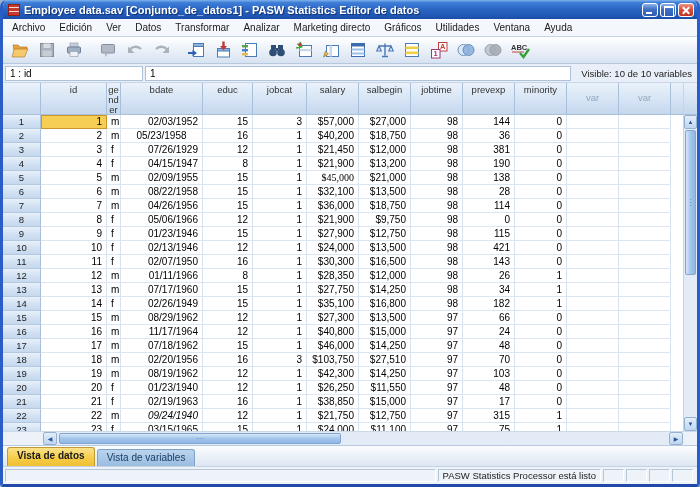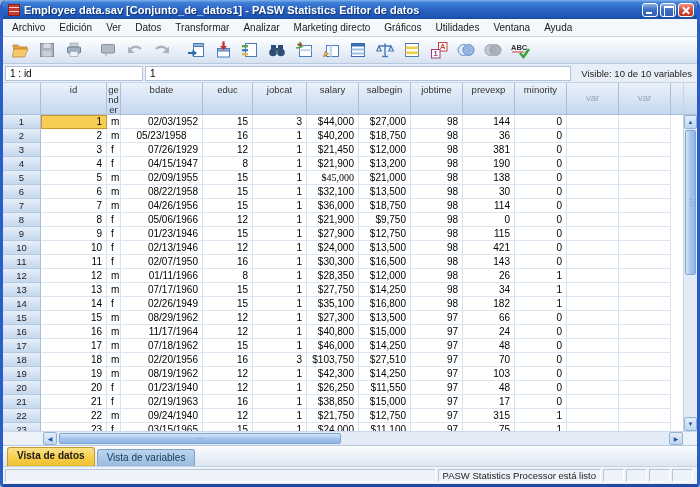--- a/index.html
+++ b/index.html
@@ -274,21 +274,21 @@
           <div class="hdr-cell var-col" style="width: 52px;">var</div>
         </div>
       <div class="rows-viewport" id="rows-viewport">
           <div class="data-row">
             <div class="rownum" style="width: 38px;">1</div>
             <div class="cell sel" style="width: 66px; text-align: right;">1</div>
             <div class="cell" style="width: 14px; text-align: left;">m</div>
             <div class="cell" style="width: 82px; text-align: right;">02/03/1952</div>
             <div class="cell" style="width: 50px; text-align: right;">15</div>
             <div class="cell" style="width: 54px; text-align: right;">3</div>
-            <div class="cell" style="width: 52px; text-align: right;">$44,000</div>
+            <div class="cell" style="width: 52px; text-align: right;">$57,000</div>
             <div class="cell" style="width: 52px; text-align: right;">$27,000</div>
             <div class="cell" style="width: 52px; text-align: right;">98</div>
             <div class="cell" style="width: 52px; text-align: right;">144</div>
             <div class="cell" style="width: 52px; text-align: right;">0</div>
             <div class="cell" style="width: 52px; text-align: left;"></div>
             <div class="cell" style="width: 52px; text-align: left;"></div>
           </div>
           <div class="data-row">
             <div class="rownum" style="width: 38px;">2</div>
             <div class="cell" style="width: 66px; text-align: right;">2</div>
@@ -352,21 +352,21 @@
           <div class="data-row">
             <div class="rownum" style="width: 38px;">6</div>
             <div class="cell" style="width: 66px; text-align: right;">6</div>
             <div class="cell" style="width: 14px; text-align: left;">m</div>
             <div class="cell" style="width: 82px; text-align: right;">08/22/1958</div>
             <div class="cell" style="width: 50px; text-align: right;">15</div>
             <div class="cell" style="width: 54px; text-align: right;">1</div>
             <div class="cell" style="width: 52px; text-align: right;">$32,100</div>
             <div class="cell" style="width: 52px; text-align: right;">$13,500</div>
             <div class="cell" style="width: 52px; text-align: right;">98</div>
-            <div class="cell" style="width: 52px; text-align: right;">30</div>
+            <div class="cell" style="width: 52px; text-align: right;">28</div>
             <div class="cell" style="width: 52px; text-align: right;">0</div>
             <div class="cell" style="width: 52px; text-align: left;"></div>
             <div class="cell" style="width: 52px; text-align: left;"></div>
           </div>
           <div class="data-row">
             <div class="rownum" style="width: 38px;">7</div>
             <div class="cell" style="width: 66px; text-align: right;">7</div>
             <div class="cell" style="width: 14px; text-align: left;">m</div>
             <div class="cell" style="width: 82px; text-align: right;">04/26/1956</div>
             <div class="cell" style="width: 50px; text-align: right;">15</div>
@@ -586,21 +586,21 @@
             <div class="cell" style="width: 52px; text-align: right;">97</div>
             <div class="cell" style="width: 52px; text-align: right;">17</div>
             <div class="cell" style="width: 52px; text-align: right;">0</div>
             <div class="cell" style="width: 52px; text-align: left;"></div>
             <div class="cell" style="width: 52px; text-align: left;"></div>
           </div>
           <div class="data-row">
             <div class="rownum" style="width: 38px;">22</div>
             <div class="cell" style="width: 66px; text-align: right;">22</div>
             <div class="cell" style="width: 14px; text-align: left;">m</div>
-            <div class="cell" style="width: 82px; text-align: right;">09/24/1940</div>
+            <div class="cell" style="width: 82px; text-align: right; font-style: italic;">09/24/1940</div>
             <div class="cell" style="width: 50px; text-align: right;">12</div>
             <div class="cell" style="width: 54px; text-align: right;">1</div>
             <div class="cell" style="width: 52px; text-align: right;">$21,750</div>
             <div class="cell" style="width: 52px; text-align: right;">$12,750</div>
             <div class="cell" style="width: 52px; text-align: right;">97</div>
             <div class="cell" style="width: 52px; text-align: right;">315</div>
             <div class="cell" style="width: 52px; text-align: right;">1</div>
             <div class="cell" style="width: 52px; text-align: left;"></div>
             <div class="cell" style="width: 52px; text-align: left;"></div>
           </div>

